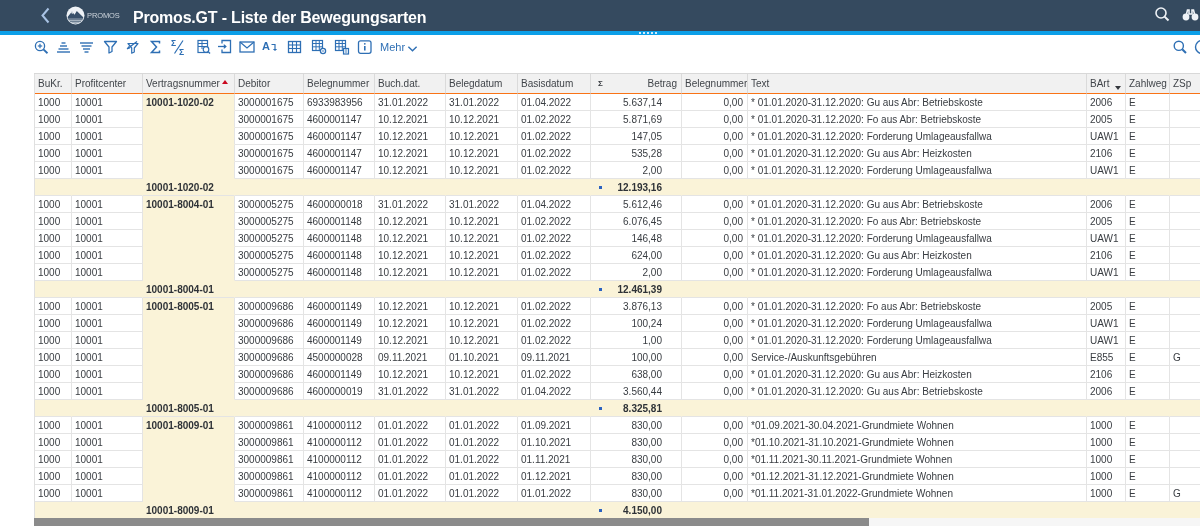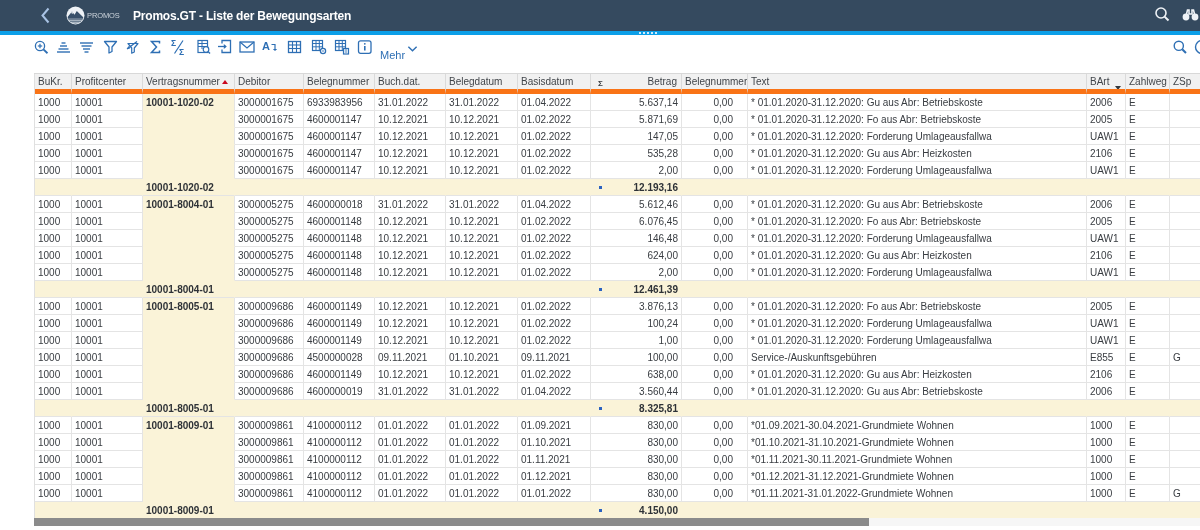--- a/index.html
+++ b/index.html
@@ -3,53 +3,53 @@
 <style>
   * { margin:0; padding:0; box-sizing:border-box; }
   html,body { width:1200px; height:530px; background:#fff; overflow:hidden;
     font-family:"Liberation Sans", sans-serif; }
   .abs { position:absolute; }
   
   #shell { position:absolute; left:0; top:0; width:1200px; height:31px; background:#354a5f; }
   #bluebar { position:absolute; left:0; top:31px; width:1200px; height:4px; background:#0c9fe8; }
   #bluebar .dots { position:absolute; left:639px; top:1px; width:18px; height:2px;
      background:repeating-linear-gradient(to right,#cfeafc 0 2px,transparent 2px 4px); }
-  #title { position:absolute; left:133px; top:9px; color:#ffffff; font-size:12px;
+  #title { position:absolute; left:133px; top:9px; color:#ffffff; font-size:16px;
      font-weight:bold; letter-spacing:-0.2px; white-space:nowrap; }
   #promos-text { position:absolute; left:87px; top:11px; color:#ccd4dc; font-size:7.5px;
      letter-spacing:-0.1px; }
   
   #grid { position:absolute; left:34px; top:74px; width:1166px; overflow:hidden; border-left:1px solid #e0e0e0; }
   table { border-collapse:separate; border-spacing:0; table-layout:fixed; width:1200px;
      font-size:10px; color:#383c41; }
   th { height:20px; background:#f1f1f1; font-weight:normal; text-align:left; color:#41454a;
-     border-right:1px solid #dadada; border-bottom:5px solid #f97316; padding:0 0 0 3px;
+     border-right:1px solid #dadada; border-bottom:1px solid #f97316; padding:0 0 0 3px;
      white-space:nowrap; overflow:hidden; position:relative; font-size:10px; }
   td { height:17px; background:#fff; border-right:1px solid #e4e4e4; border-bottom:1px solid #e4e4e4;
      padding:0 0 0 3px; white-space:nowrap; overflow:hidden; vertical-align:middle; }
-  td.r { text-align:right; padding-right:3px; }
-  td.st { padding-right:14px; }
+  td.r { text-align:right; padding-right:19px; }
+  td.st { padding-right:4px; }
   td.v { background:#faf3d8; border-bottom-color:#faf3d8;font-weight:bold; }
   b { color:#2e3237; }
   tr.sub td { background:#faf3d8; border-right-color:#faf3d8; border-bottom-color:#e4e4e4; }
   td.pos { position:relative; }
   .dot { position:absolute; left:8px; top:7px; width:3px; height:3px; background:#2b62c0; }
   th .sig { position:absolute; left:7px; top:5px; font-size:8px; font-weight:bold; color:#33373c; }
   th.r { text-align:right; padding-right:4px; }
   .asc { position:absolute; left:79px; top:6px; width:0; height:0;
      border-left:3px solid transparent; border-right:3px solid transparent;
      border-bottom:4px solid #c9081f; }
   .desc { position:absolute; left:28px; top:12px; width:0; height:0;
      border-left:3px solid transparent; border-right:3px solid transparent;
      border-top:4px solid #33373c; }
   
   #sbar { position:absolute; left:34px; top:518px; width:1166px; height:8px; background:#f6f6f6; }
   #sthumb { position:absolute; left:0; top:0; width:835px; height:8px; background:#8b8b8b; }
   
-  #mehr { position:absolute; left:380px; top:41px; color:#2e6fb4; font-size:11px;margin-top:8px; }
+  #mehr { position:absolute; left:380px; top:41px; color:#2e6fb4; font-size:11px; }
 </style></head>
 <body>
 <div id="shell"></div>
 <div id="bluebar">
     <div class="dots"></div>
   </div>
 
 <svg class="abs" style="left:39px;top:7px" width="12" height="17" viewBox="0 0 12 17">
   <polyline points="9.5,1.5 3.5,8.5 9.5,15.5" fill="none" stroke="#a9c3e4" stroke-width="2"></polyline>
 </svg>

